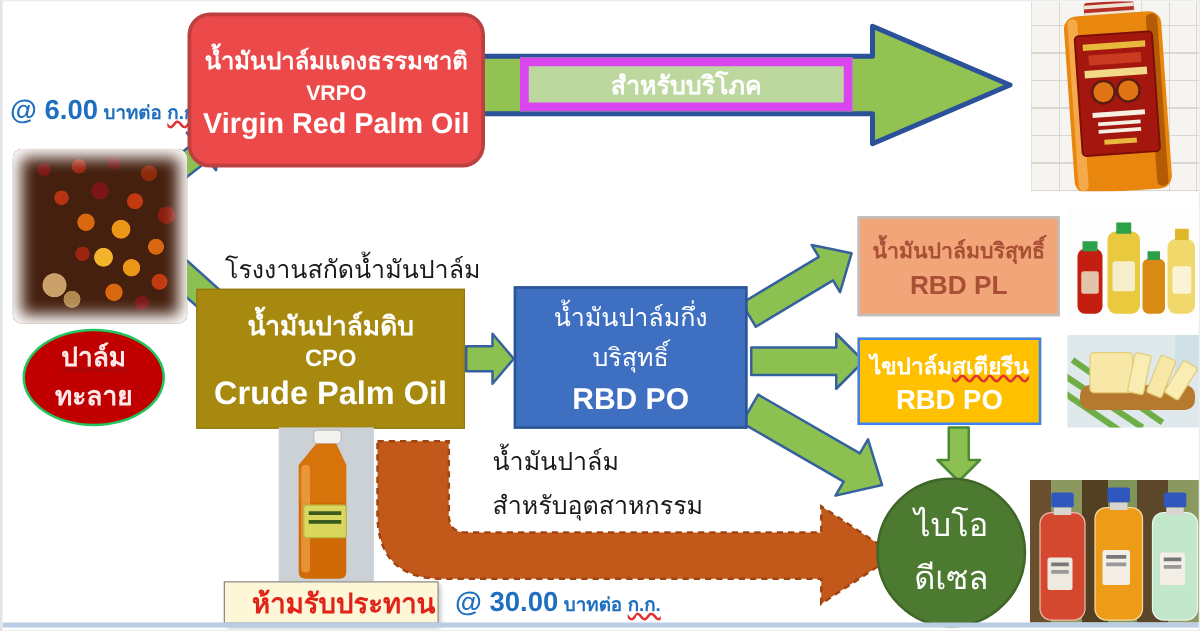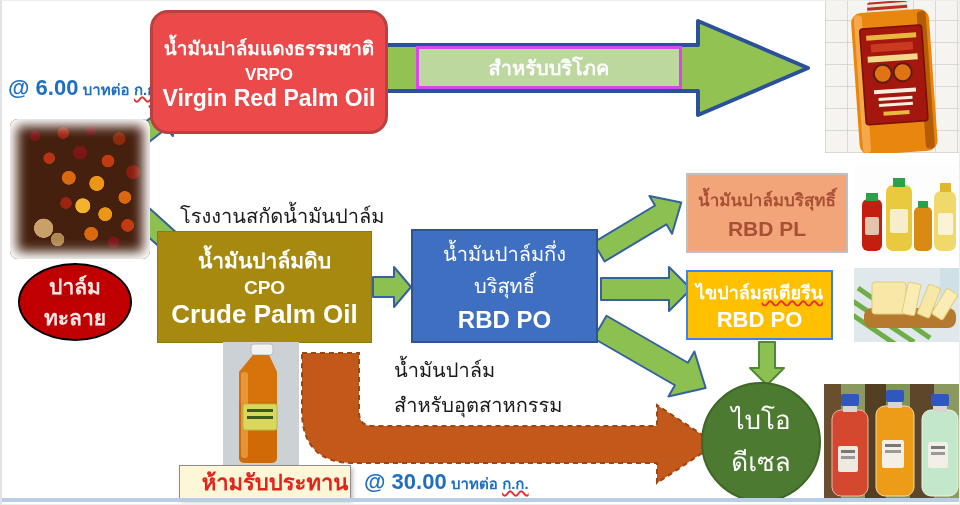--- a/index.html
+++ b/index.html
@@ -17,21 +17,21 @@
   .blacklabel { color:#1a1a1a; font-size:20px; text-align:left; line-height:1.45; }
 
   
   .vrpo-box { left:148px; top:9px; width:238px; height:124px; background:#ec4a4a;
               border:3px solid #bd4040; border-radius:18px; color:#fff; }
   .vrpo-box .t1 { font-size:19px; font-weight:bold;text-align:right; }
   .vrpo-box .t2 { font-size:17px; font-weight:bold; margin-top:2px; }
   .vrpo-box .t3 { font-size:23px; font-weight:bold; }
 
   .palm-oval { left:16px; top:262px; width:114px; height:78px; background:#c00000;
-               border:2px solid #000000; border-radius:50%; color:#fde8e8;
+               border:2px solid #22c55e; border-radius:50%; color:#fde8e8;
                font-size:21px; font-weight:bold; line-height:1.5; }
   .palm-oval .u { text-decoration:underline wavy #8d0f0a 1px; text-decoration-skip-ink:none; }
 
   .cpo-box { left:155px; top:230px; width:215px; height:112px; background:#a8890f;
              border:1px solid #93780c; color:#fff; }
   .cpo-box .t1 { font-size:21px; font-weight:bold; }
   .cpo-box .t2 { font-size:19px; font-weight:bold; }
   .cpo-box .t3 { font-size:26px; font-weight:bold; }
 
   .rbdpo-box { left:409px; top:228px; width:187px; height:114px; background:#3f6fc1;
@@ -47,21 +47,21 @@
   .stearin-box { left:684px; top:269px; width:147px; height:70px; background:#ffc000;
                  border:2px solid #3b82f6; color:#fff; }
   .stearin-box .t1 { font-size:18px; font-weight:bold; }
   .stearin-box .t2 { font-size:22px; font-weight:bold; }
 
   .bio-circle { left:699px; top:381px; width:120px; height:120px; background:#4c7a30;
                 border:2px solid #3f6626; border-radius:50%; color:#fff;
                 font-size:26px; line-height:1.6; }
 
   .consume-label { left:414px; top:45px; width:266px; height:43px; background:#bcd89e;
-                   border:3px solid #d946ef; color:#fff; font-size:20px; font-weight:bold; }
+                   border:7px solid #d946ef; color:#fff; font-size:20px; font-weight:bold; }
 
   .warning-box { left:177px; top:464px; width:172px; height:34px; background:#fdf6d7;
                  border:1px solid #8c8c8c; box-shadow:2px 3px 4px rgba(0,0,0,.25);
                  color:#e0241a; font-size:22px; font-weight:bold;padding-left:20px; }
 
   
   .palm-img { left:8px; top:118px; width:140px; height:140px; border-radius:8px;
     background-color:#45200f;
     background-image:
       radial-gradient(17px 17px at 24% 78%, #c9a06a 55%, transparent 58%),

